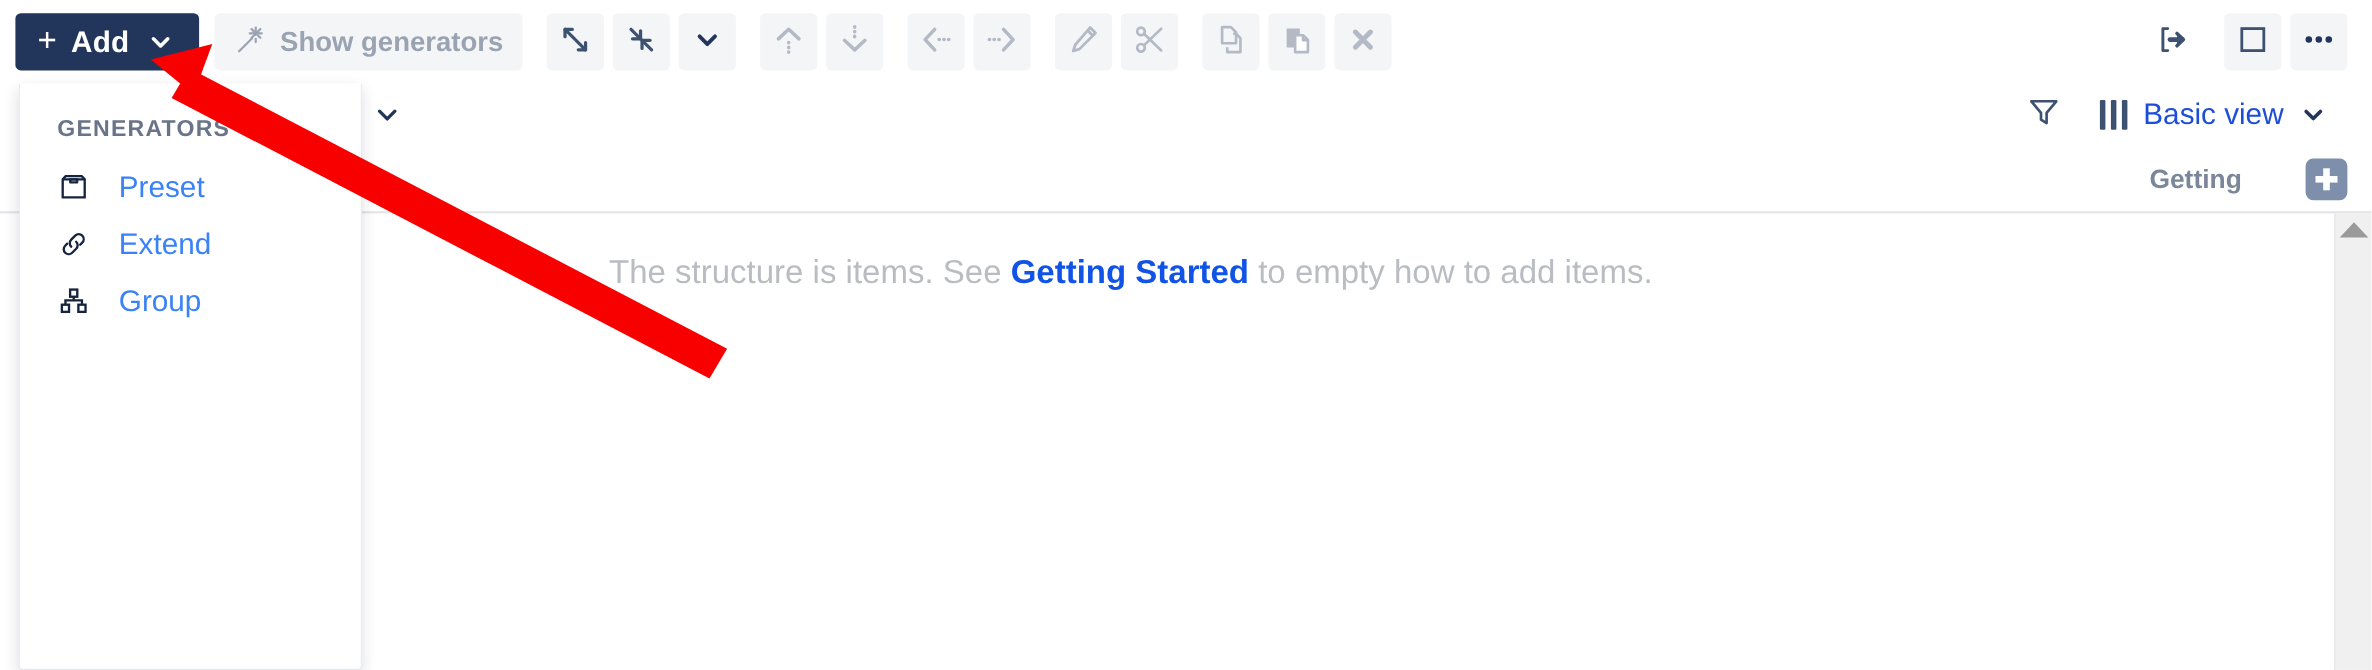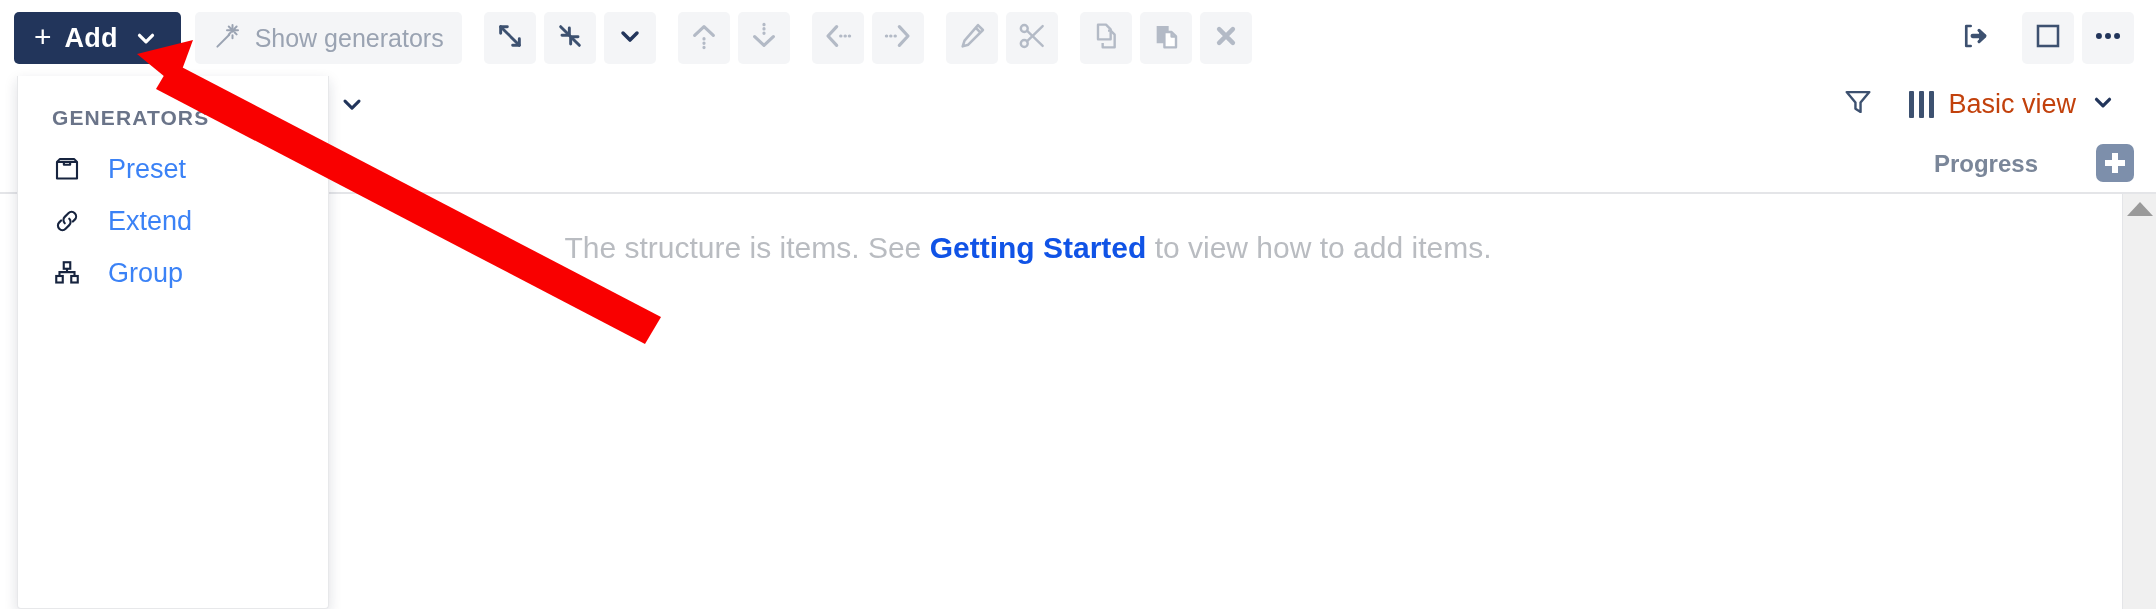--- a/index.html
+++ b/index.html
@@ -66,21 +66,21 @@
     margin-right: 8px;
     cursor: pointer;
     user-select: none;
     flex: none;
     box-sizing: border-box;
   }
   .tbtn.wide { padding: 0 18px; gap: 12px; }
   .tbtn.plain { background: transparent; }
   .tbtn .txt {
     font-size: 25px;
-    font-weight: 400;
+    font-weight: 700;
     color: #9aa3b2;
     white-space: nowrap;
   }
   .spacer-sm { width: 14px; flex: none; }
   .spacer-grow { flex: 1 1 auto; }
 
   
   .content {
     position: absolute;
     top: 76px; left: 0;
@@ -100,22 +100,23 @@
   .view-bar .left-chev { margin-left: 8px; display:flex; align-items:center;}
   .view-controls {
     margin-left: auto;
     display: flex;
     align-items: center;
     gap: 34px;
     padding-right: 22px;
   }
   .view-name {
     font-size: 27px;
-    color: #c2410c;
-    display: flex;
+    color: #1d4ed8;
+    display: flex;
+    align-items: center;
     gap: 14px;
     cursor: pointer;
     user-select: none;
   }
   .cols-icon { display: flex; gap: 5px; align-items: center; }
   .cols-icon i {
     display: block;
     width: 5px; height: 27px;
     background: #3d5170;
     border-radius: 1px;
@@ -286,26 +287,26 @@
           </span>
         <span>Basic view</span>
         <svg width="26" height="26" viewBox="0 0 24 24" fill="none">
             <path d="M6 9.5l6 6 6-6" stroke="#22355b" stroke-width="3" stroke-linecap="round" stroke-linejoin="round"></path>
           </svg>
       </span>
     </div>
   </div>
 
   <div class="header-row">
-    <span class="progress-head">Progress</span>
+    <span class="progress-head">Getting</span>
     <span class="add-col"></span>
   </div>
 
   <div class="empty-msg">
-    <span>The structure is items. See </span><a href="#">Getting Started</a><span> to view how to add items.</span>
+    <span>The structure is items. See </span><a href="#">Getting Started</a><span> to empty how to add items.</span>
   </div>
 
   <div class="scrollbar">
     <div class="scroll-up"></div>
   </div>
 </div>
 
 <div class="toolbar">
 
   <div class="add-button">

